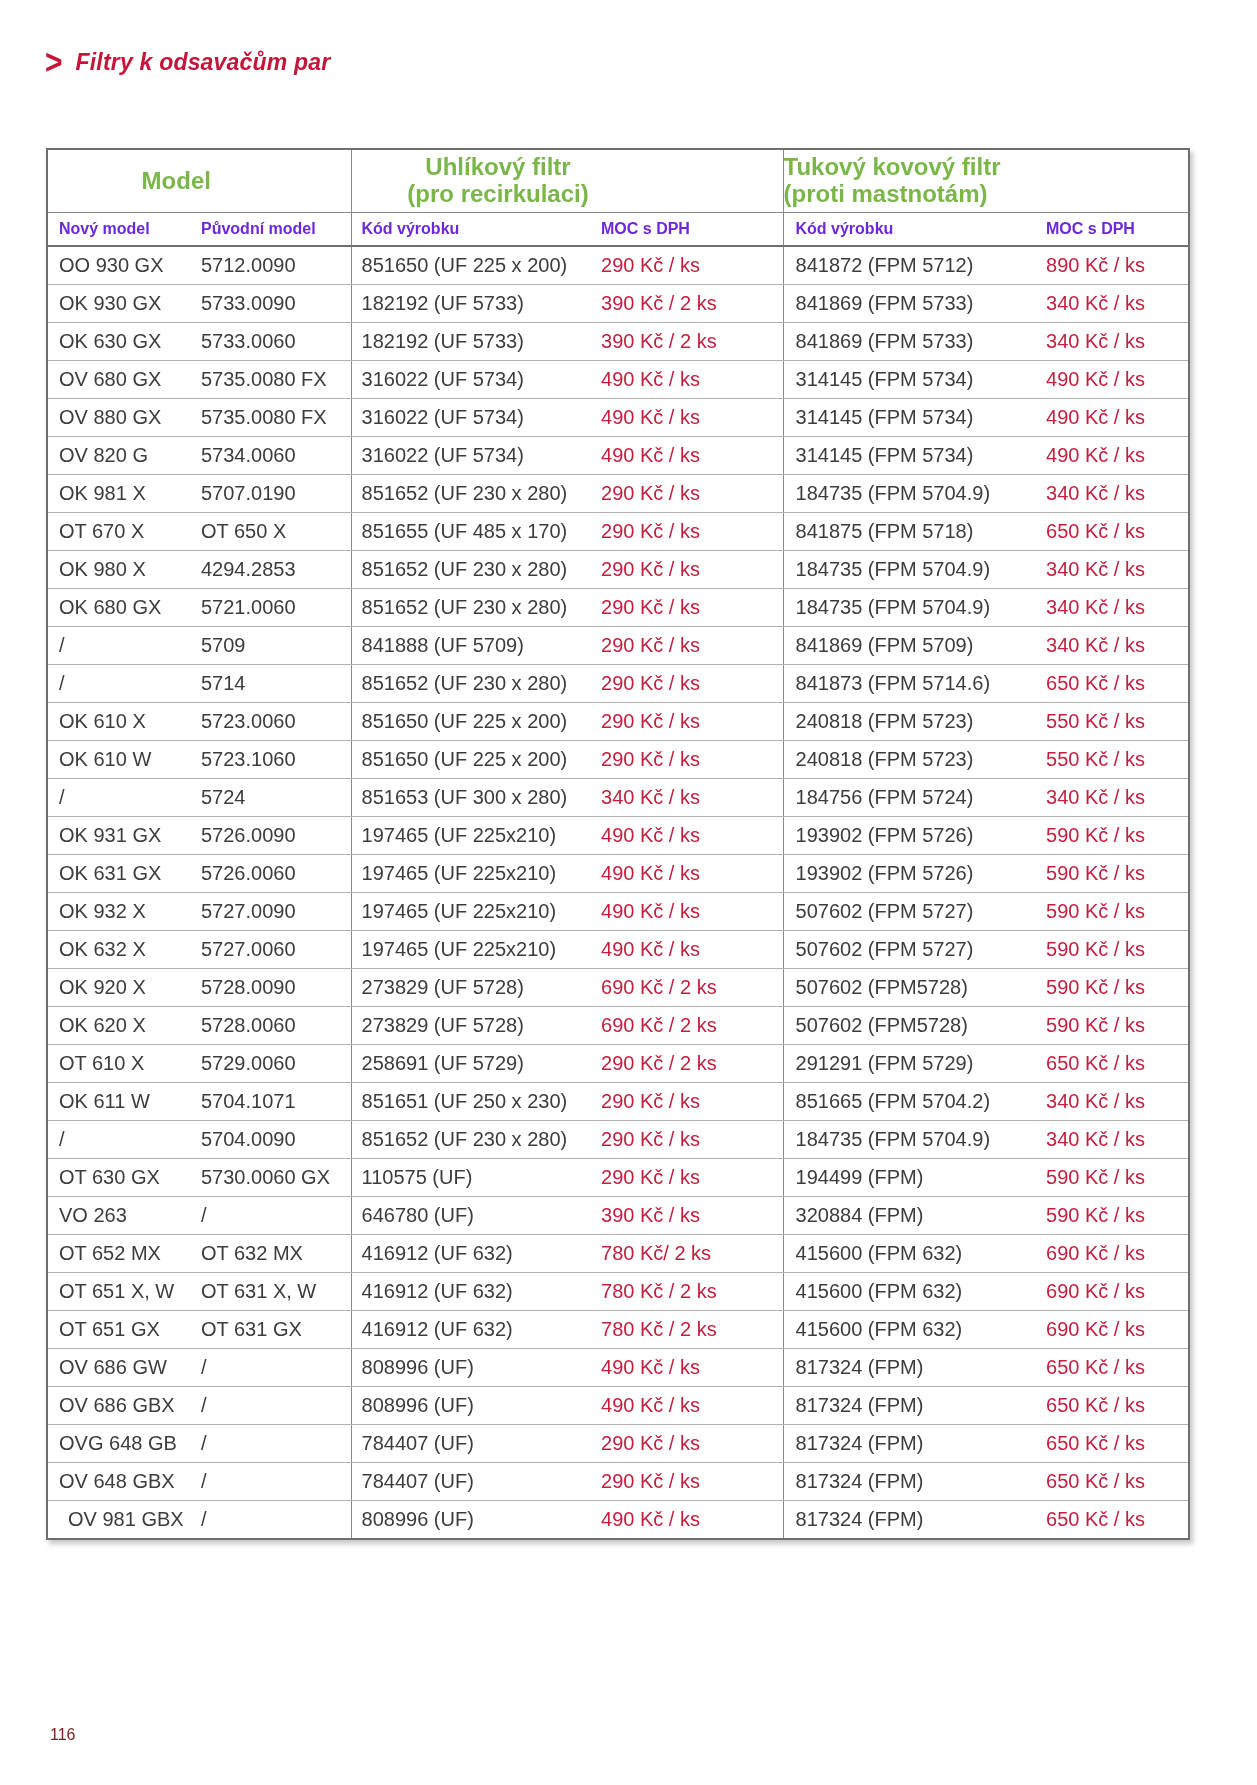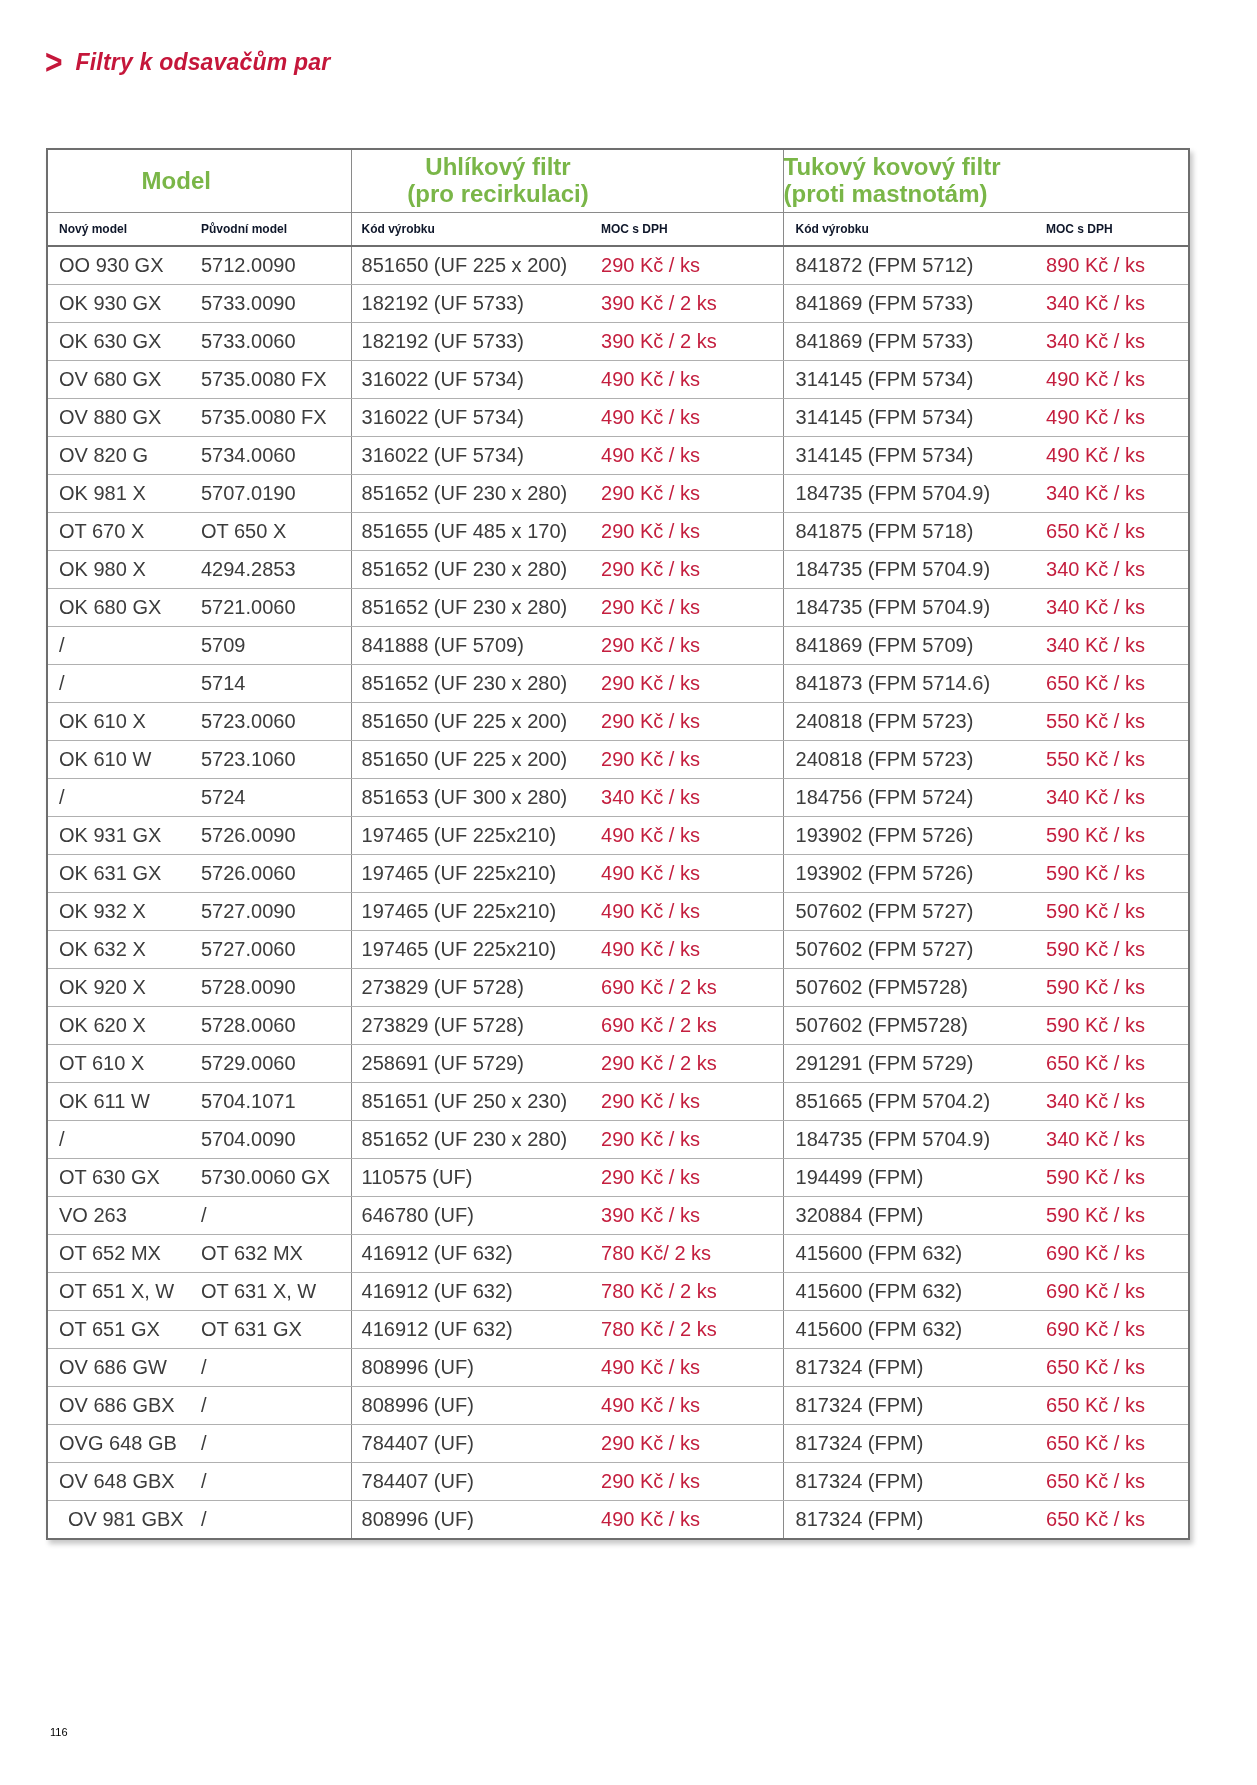--- a/index.html
+++ b/index.html
@@ -70,22 +70,22 @@
     border-bottom: 1px solid #8a8a8a;
   }
   th.group-model  { padding-right: 46px; }
   th.group-uf     { padding-right: 138px; }
   th.group-fpm    { padding-right: 260px; }
 
   tr.sub-row th {
     height: 32px;
     vertical-align: middle;
     font-weight: bold;
-    font-size: 12px;
-    color: #0f172a;
+    font-size: 16px;
+    color: #6d28d9;
     border-bottom: 2px solid #6e6e6e;
   }
 
   tbody td {
     height: 37px;
     vertical-align: middle;
     font-size: 20px;
     color: #3c3c3c;
     border-bottom: 1px solid #b0b0b0;
   }
@@ -97,22 +97,22 @@
   .c6 { padding-left: 0; }
   .sec-end { border-right: 1px solid #8a8a8a; }
   td.price { color: #c41e3e; }
   tr.row-indent td.c1 { padding-left: 20px; margin-left: 26px; }
 
   
   .page-number {
     position: absolute;
     left: 50px;
     top: 1726px;
-    font-size: 11px;
-    color: #000000;
+    font-size: 16px;
+    color: #7f1d1d;
   }
 </style>
 </head>
 <body>
 
 <div class="page">
 
   <div class="title-row">
     <span class="title-arrow">&gt;</span>
     <h1 class="title-text">Filtry k odsavačům par</h1>

